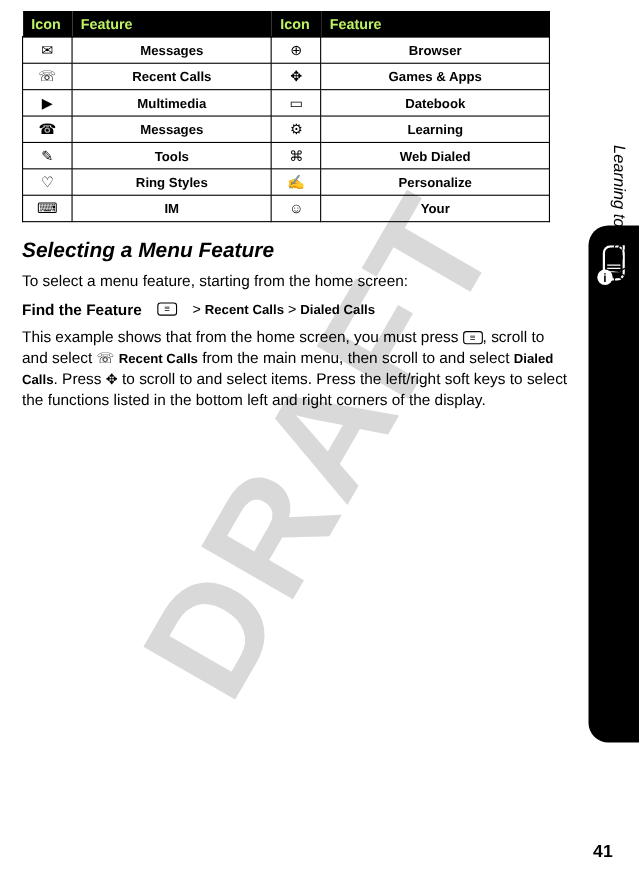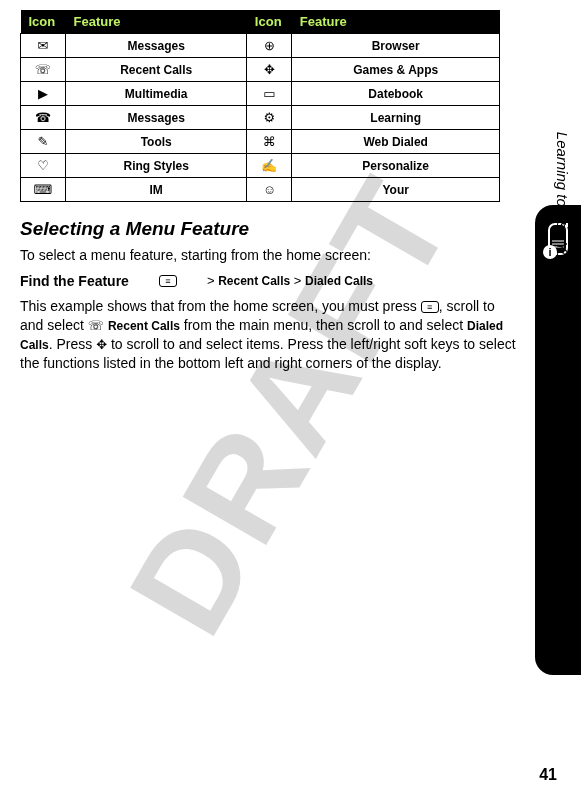--- a/index.html
+++ b/index.html
@@ -75,21 +75,21 @@
     }
     .para {
       font-size: 14px;
       line-height: 1.35;
       margin-bottom: 8px;
     }
     .find-row {
       margin: 8px 0;
       display: flex;
       align-items: center;
-      gap: 30px;
+      gap: 14px;
     }
     .find-label {
       font-weight: bold;
       font-size: 14px;
     }
     .inline-icon {
       display: inline-block;
       border: 1px solid #000;
       border-radius: 3px;
       width: 18px;

